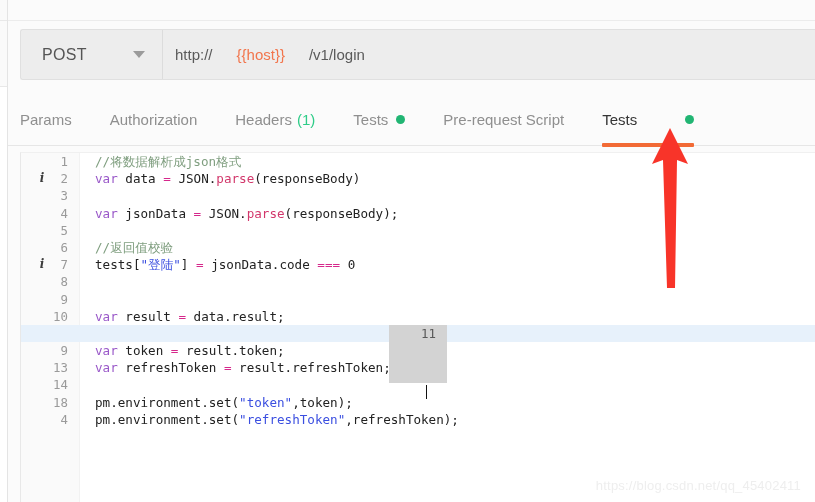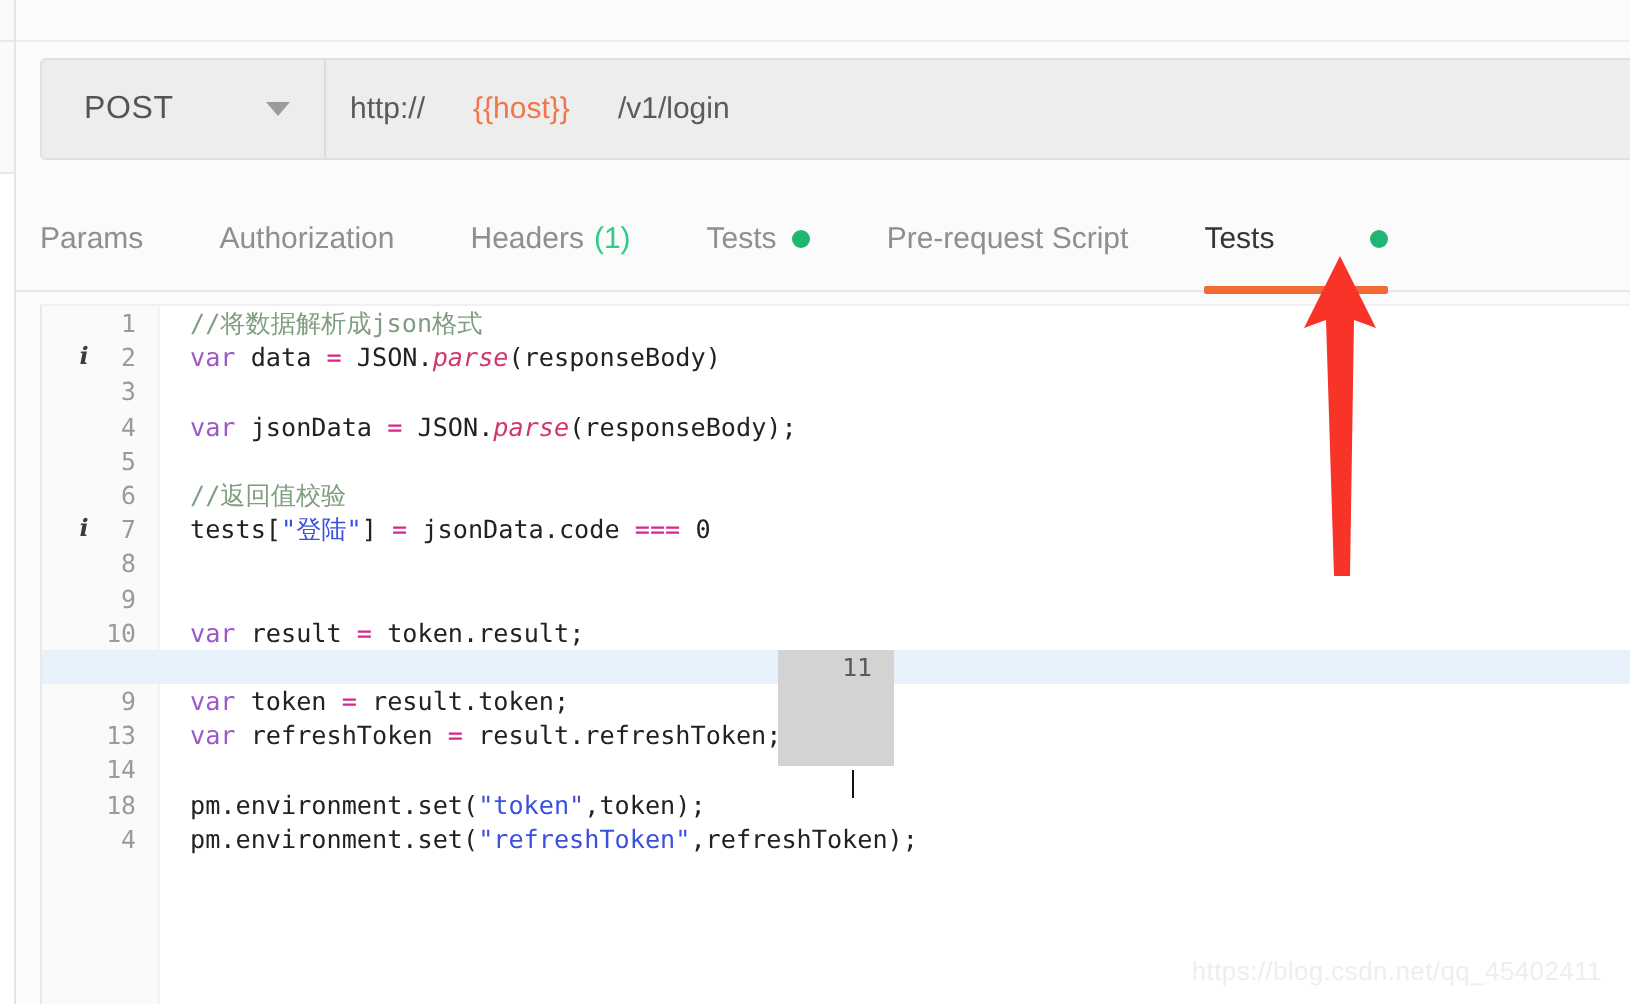--- a/index.html
+++ b/index.html
@@ -216,21 +216,21 @@
     height: 14px;
     background: #111111;
     vertical-align: middle;
     margin-left: 1px;
   }
 
   
   .t-com { color: #7f9e7f; }
   .t-kw  { color: #9a59c9; }
   .t-op  { color: #d6288c; }
-  .t-fn  { color: #d2376b; font-style: italic; }
+  .t-fn  { color: #d2376b; }
   .t-str { color: #3b4fe0; }
   .t-pln { color: #222222; }
 
   
   .arrow-svg {
     position: absolute;
     left: 630px;
     top: 128px;
     pointer-events: none;
     z-index: 40;
@@ -304,21 +304,21 @@
     <div class="code-area" id="code-area">
         <div class="crow"><span class="lnum">1</span><span class="ctext"><span class="t-com">//将数据解析成json格式</span></span></div>
         <div class="crow"><span class="gmark">i</span><span class="lnum">2</span><span class="ctext"><span class="t-kw">var</span><span class="t-pln"> data </span><span class="t-op">=</span><span class="t-pln"> JSON.</span><span class="t-fn">parse</span><span class="t-pln">(responseBody)</span></span></div>
         <div class="crow"><span class="lnum">3</span><span class="ctext"></span></div>
         <div class="crow"><span class="lnum">4</span><span class="ctext"><span class="t-kw">var</span><span class="t-pln"> jsonData </span><span class="t-op">=</span><span class="t-pln"> JSON.</span><span class="t-fn">parse</span><span class="t-pln">(responseBody);</span></span></div>
         <div class="crow"><span class="lnum">5</span><span class="ctext"></span></div>
         <div class="crow"><span class="lnum">6</span><span class="ctext"><span class="t-com">//返回值校验</span></span></div>
         <div class="crow"><span class="gmark">i</span><span class="lnum">7</span><span class="ctext"><span class="t-pln">tests[</span><span class="t-str">"登陆"</span><span class="t-pln">] </span><span class="t-op">=</span><span class="t-pln"> jsonData.code </span><span class="t-op">===</span><span class="t-pln"> 0</span></span></div>
         <div class="crow"><span class="lnum">8</span><span class="ctext"></span></div>
         <div class="crow"><span class="lnum">9</span></div>
-        <div class="crow"><span class="lnum">10</span><span class="ctext"><span class="t-kw">var</span><span class="t-pln"> result </span><span class="t-op">=</span><span class="t-pln"> token.result;</span></span></div>
+        <div class="crow"><span class="lnum">10</span><span class="ctext"><span class="t-kw">var</span><span class="t-pln"> result </span><span class="t-op">=</span><span class="t-pln"> data.result;</span></span></div>
         <div class="crow active"><span class="lnum">11</span><span class="ctext"><span class="cursor"></span></span></div>
         <div class="crow"><span class="lnum">9</span><span class="ctext"><span class="t-kw">var</span><span class="t-pln"> token </span><span class="t-op">=</span><span class="t-pln"> result.token;</span></span></div>
         <div class="crow"><span class="lnum">13</span><span class="ctext"><span class="t-kw">var</span><span class="t-pln"> refreshToken </span><span class="t-op">=</span><span class="t-pln"> result.refreshToken;</span></span></div>
         <div class="crow"><span class="lnum">14</span><span class="ctext"></span></div>
         <div class="crow"><span class="lnum">18</span><span class="ctext"><span class="t-pln">pm.environment.set(</span><span class="t-str">"token"</span><span class="t-pln">,token);</span></span></div>
         <div class="crow"><span class="lnum">4</span><span class="ctext"><span class="t-pln">pm.environment.set(</span><span class="t-str">"refreshToken"</span><span class="t-pln">,refreshToken);</span></span></div>
       </div>
   </div>
 
   <svg class="arrow-svg" width="80" height="160" viewBox="0 0 80 160">

